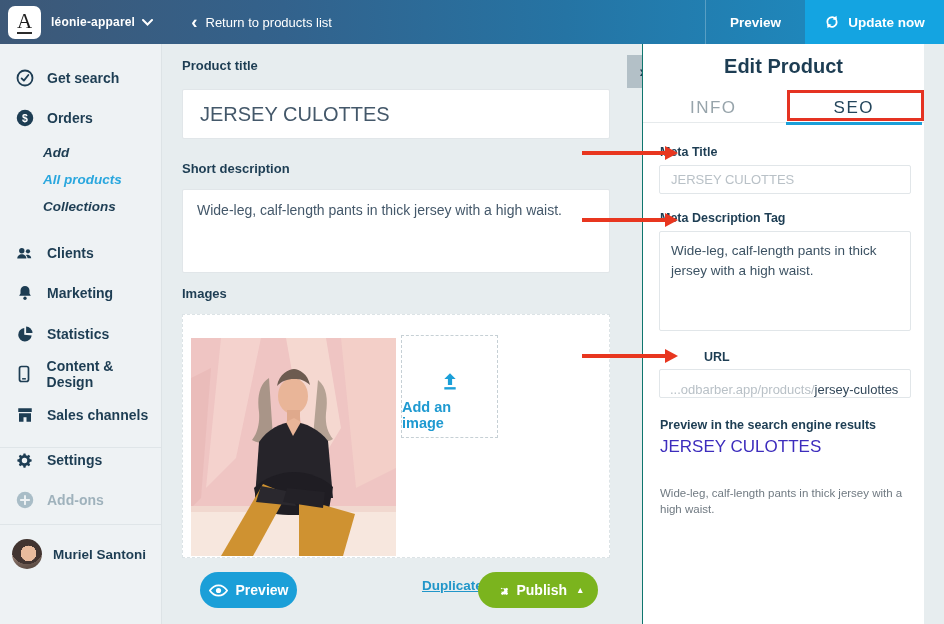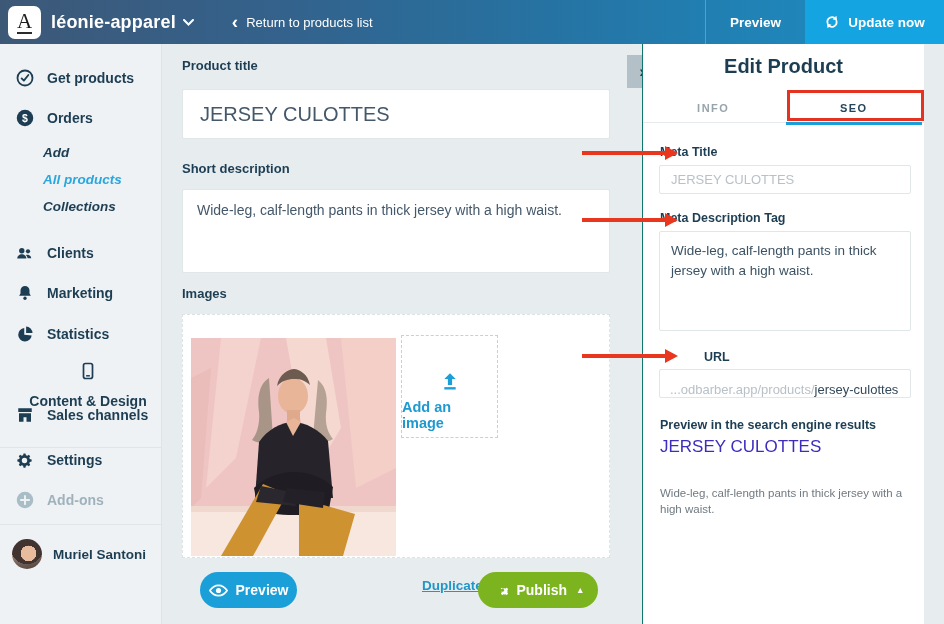--- a/index.html
+++ b/index.html
@@ -9,21 +9,21 @@
 
   
   .topbar { position:absolute; left:0; top:0; width:944px; height:44px;
     background:linear-gradient(90deg,#3d5877 0%,#33628c 30%,#2574a4 60%,#1f86ba 85%,#1f8cc0 100%);
     display:flex; align-items:center; color:#fff; }
   .logo { width:33px; height:33px; margin-left:8px; background:#fff; border-radius:7px;
     display:flex; flex-direction:column; align-items:center; justify-content:center; cursor:pointer; }
   .logo .a { font-family:"Liberation Serif", serif; font-size:21px; line-height:20px; color:#1c1c1c; }
   .logo .bar { width:15px; height:2px; background:#2b2b2b; margin-top:1px; }
   .appname { display:flex; align-items:center; gap:7px; margin-left:10px; cursor:pointer; }
-  .appname span { font-size:18px; font-weight:bold; letter-spacing:.2px; }
+  .appname span { font-size:12px; font-weight:bold; letter-spacing:.2px; }
   .backlink { display:flex; align-items:center; gap:8px; margin-left:38px; cursor:pointer; }
   .backlink .chev { font-size:19px; font-weight:bold; line-height:1; margin-top:-2px; }
   .backlink span.txt { font-size:13px; }
   .topbar .spacer { flex:1; }
   .tb-preview { height:44px; width:100px; display:flex; align-items:center; justify-content:center;
     border-left:1px solid rgba(255,255,255,.25); font-size:13.5px; font-weight:bold; cursor:pointer; }
   .tb-update { height:44px; width:139px; background:#14a4e1; display:flex; align-items:center;
     justify-content:center; gap:8px; font-size:13.5px; font-weight:bold; cursor:pointer; }
 
   
@@ -72,22 +72,22 @@
     font-weight:bold; display:flex; align-items:center; justify-content:center; gap:7px; cursor:pointer; }
   .btn-publish .caret { font-size:9px; margin-left:4px; }
 
   
   .panel { position:absolute; left:642px; top:44px; width:282px; height:580px; background:#fff;
     border-left:1px solid #0f766e; }
   .panel-title { position:absolute; left:0; top:11px; width:100%; text-align:center; font-size:20px;
     font-weight:bold; color:#1d3d53; }
   .tabs { position:absolute; left:0; top:50px; width:100%; height:29px; display:flex;
     border-bottom:1px solid #e6eaec; }
-  .tab { flex:1; display:flex; align-items:center; justify-content:center; font-size:11px;
-    letter-spacing:1.5px; font-weight:bold; color:#97a4ab; cursor:pointer; position:relative; }
+  .tab { flex:1; display:flex; align-items:center; justify-content:center; font-size:17px;
+    letter-spacing:1.5px; font-weight:normal; color:#97a4ab; cursor:pointer; position:relative; }
   .tab.active { color:#24465c; }
   .tab.active::after { content:""; position:absolute; left:2px; right:2px; bottom:-3px; height:3px;
     background:#1b9fd8; }
   .seo-highlight { position:absolute; left:144px; top:46px; width:137px; height:31px;
     border:3px solid #e53322; pointer-events:none; }
   .p-label { position:absolute; left:17px; font-size:12.5px; font-weight:bold; color:#1d3d53; }
   .p-input { position:absolute; left:16px; width:252px; height:29px; background:#fff;
     border:1px solid #e1e6e9; border-radius:2px; font-family:"Liberation Sans", sans-serif;
     font-size:13px; padding:0 11px; color:#44586a; }
   .p-input::placeholder { color:#b9c1c7; opacity:1; }
@@ -148,21 +148,21 @@
   </div>
 
   <div class="sidebar">
     <div class="nav-item" style="margin-top:22px;">
       <span class="ic">
         <svg width="18" height="18" viewBox="0 0 24 24">
             <circle cx="12" cy="12" r="10" fill="none" stroke="#1d3d53" stroke-width="2.4"></circle>
             <path d="M7.5 12.5l3 3 6-7.5" fill="none" stroke="#1d3d53" stroke-width="2.4" stroke-linecap="round" stroke-linejoin="round"></path>
           </svg>
       </span>
-      <span class="lbl">Get products</span>
+      <span class="lbl">Get search</span>
     </div>
     <div class="nav-item" style="margin-top:16px;">
       <span class="ic">
         <svg width="18" height="18" viewBox="0 0 24 24">
             <circle cx="12" cy="12" r="11" fill="#1d3d53"></circle>
             <text x="12" y="17" text-anchor="middle" font-size="14" font-weight="bold" fill="#fff" font-family="Liberation Sans, sans-serif">$</text>
           </svg>
       </span>
       <span class="lbl">Orders</span>
     </div>
@@ -197,21 +197,21 @@
     </div>
     <div class="nav-item" style="margin-top:17px;">
       <span class="ic">
         <svg width="18" height="18" viewBox="0 0 24 24" fill="#1d3d53">
             <path d="M11 4a9 9 0 1 0 9.9 9.9L11 13z"></path>
             <path d="M13.5 2a9 9 0 0 1 8.5 8.5h-8.5z"></path>
           </svg>
       </span>
       <span class="lbl">Statistics</span>
     </div>
-    <div class="nav-item" style="margin-top:16px;flex-direction:column;">
+    <div class="nav-item" style="margin-top:16px;">
       <span class="ic">
         <svg width="18" height="18" viewBox="0 0 24 24">
             <rect x="6" y="2" width="12" height="20" rx="2.6" fill="none" stroke="#1d3d53" stroke-width="2.3"></rect>
             <line x1="9.5" y1="18.4" x2="14.5" y2="18.4" stroke="#1d3d53" stroke-width="2"></line>
           </svg>
       </span>
       <span class="lbl">Content &amp; Design</span>
     </div>
     <div class="nav-item" style="margin-top:17px;">
       <span class="ic">

